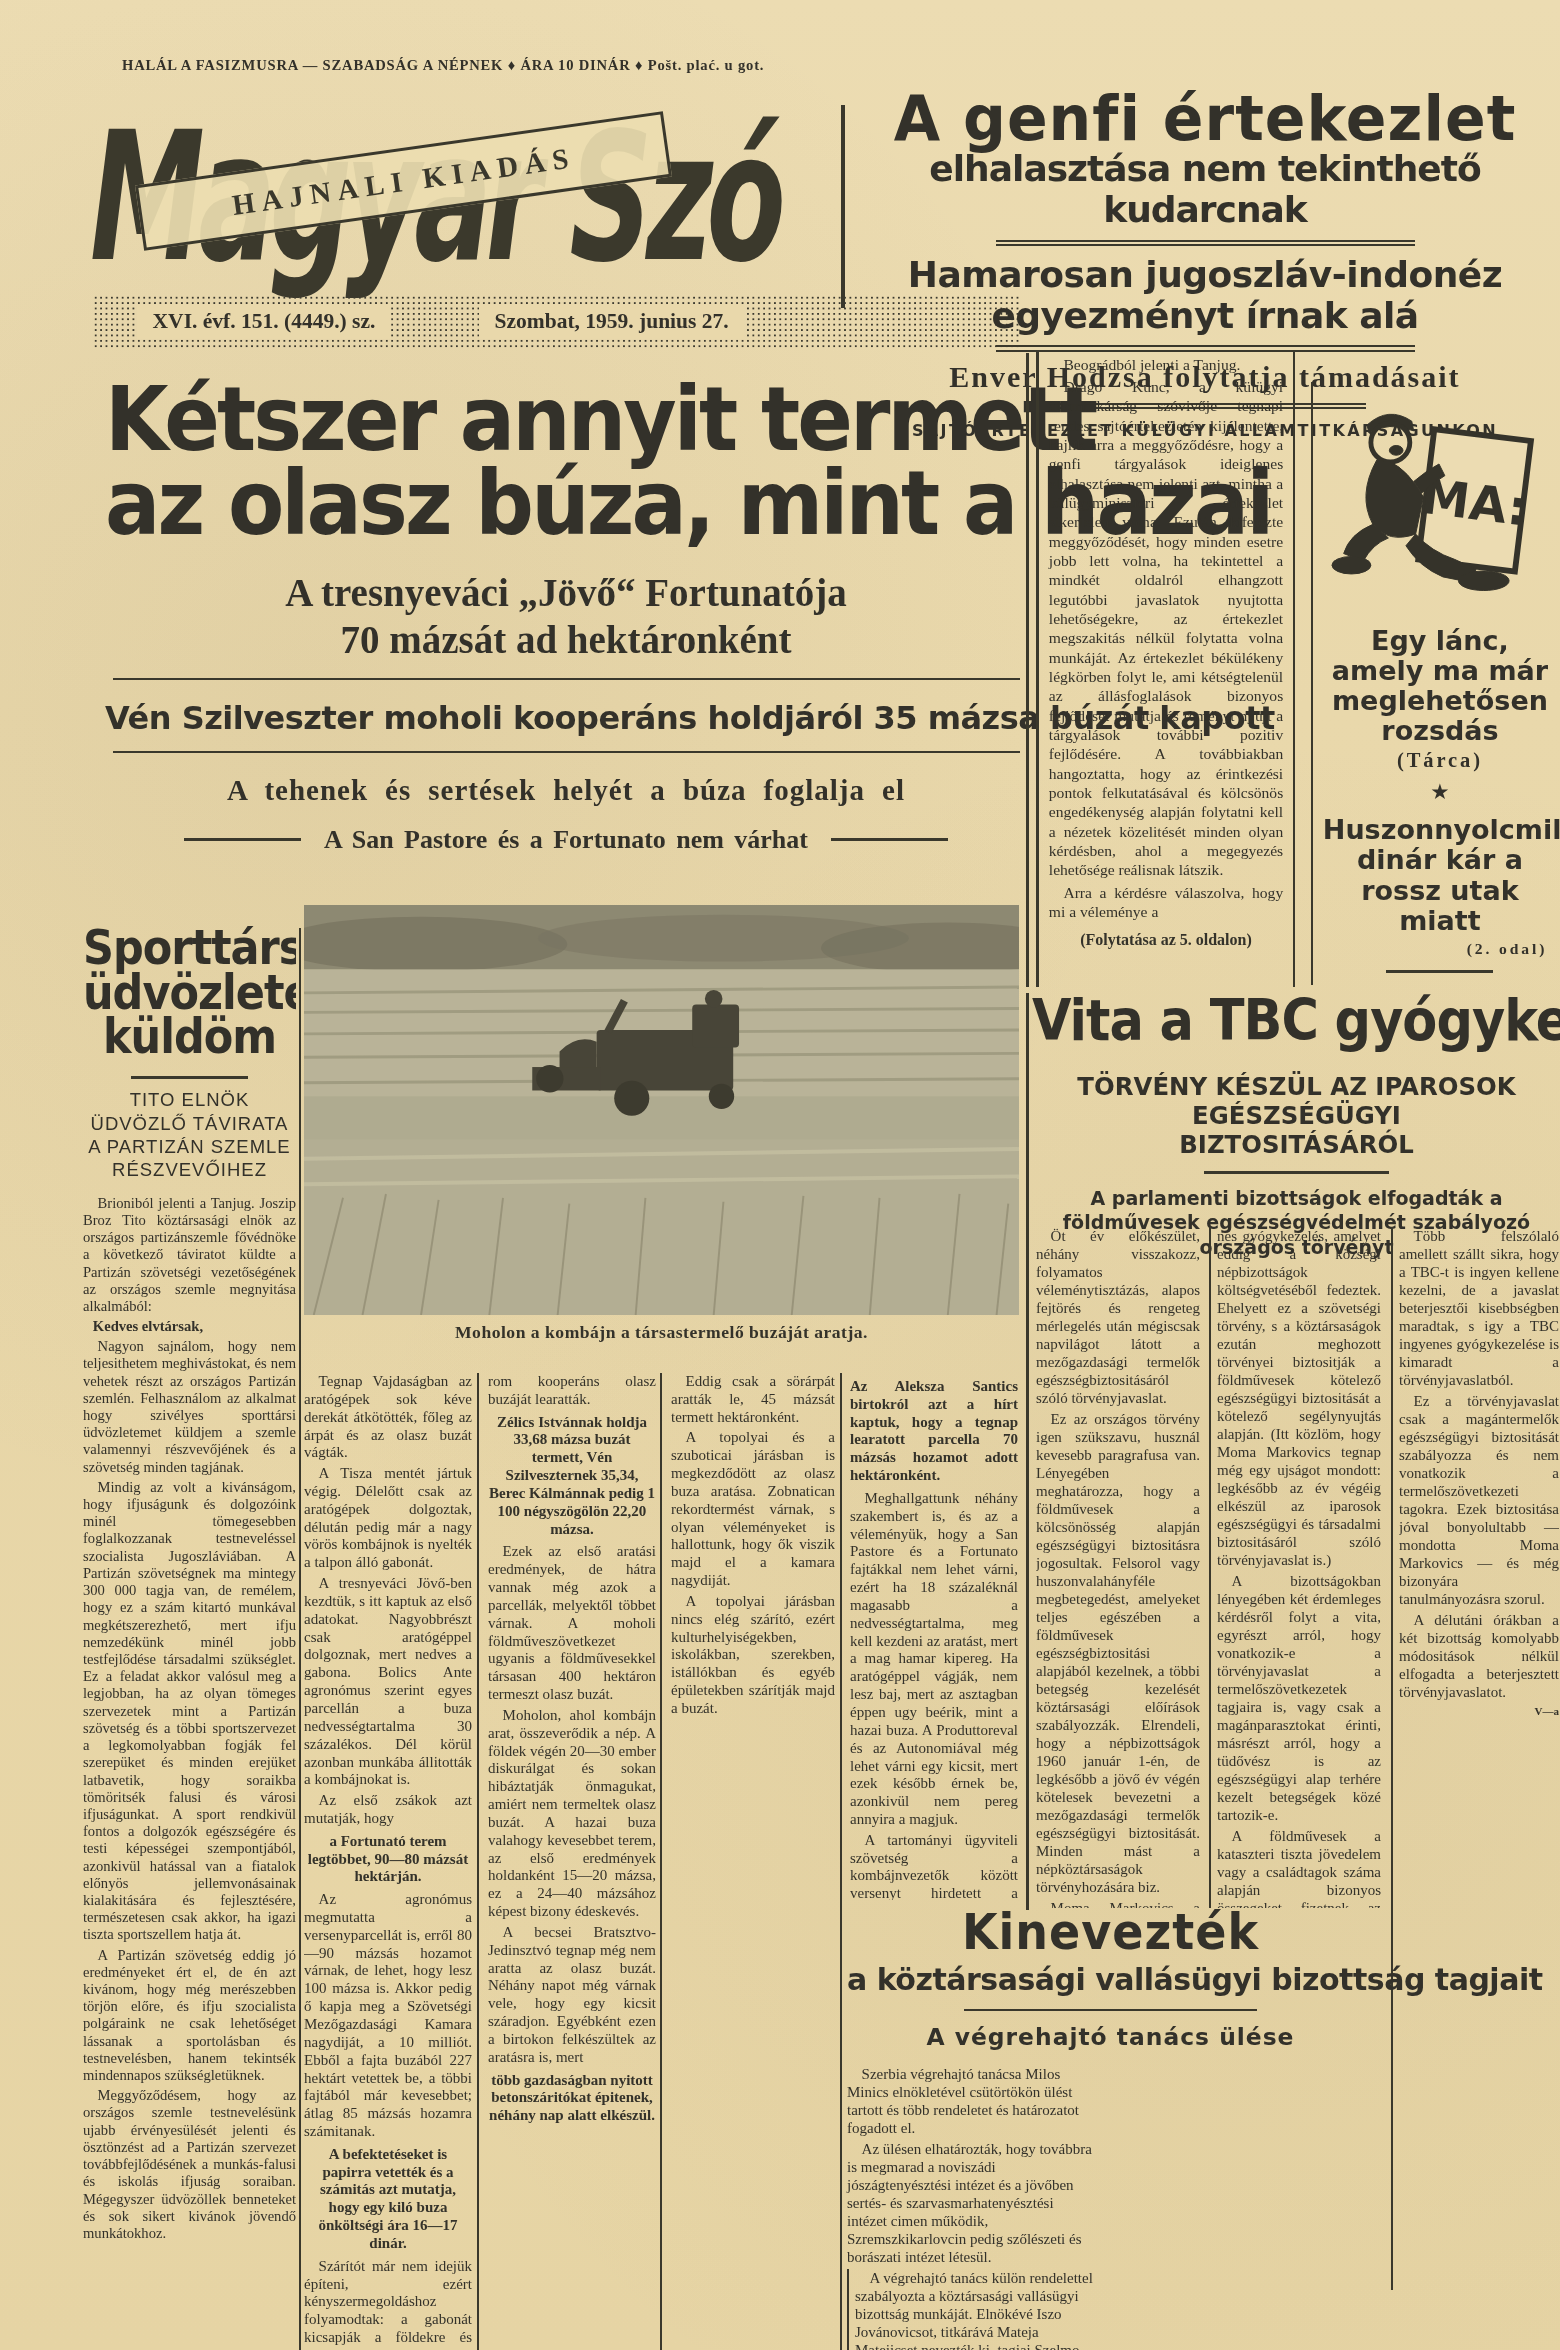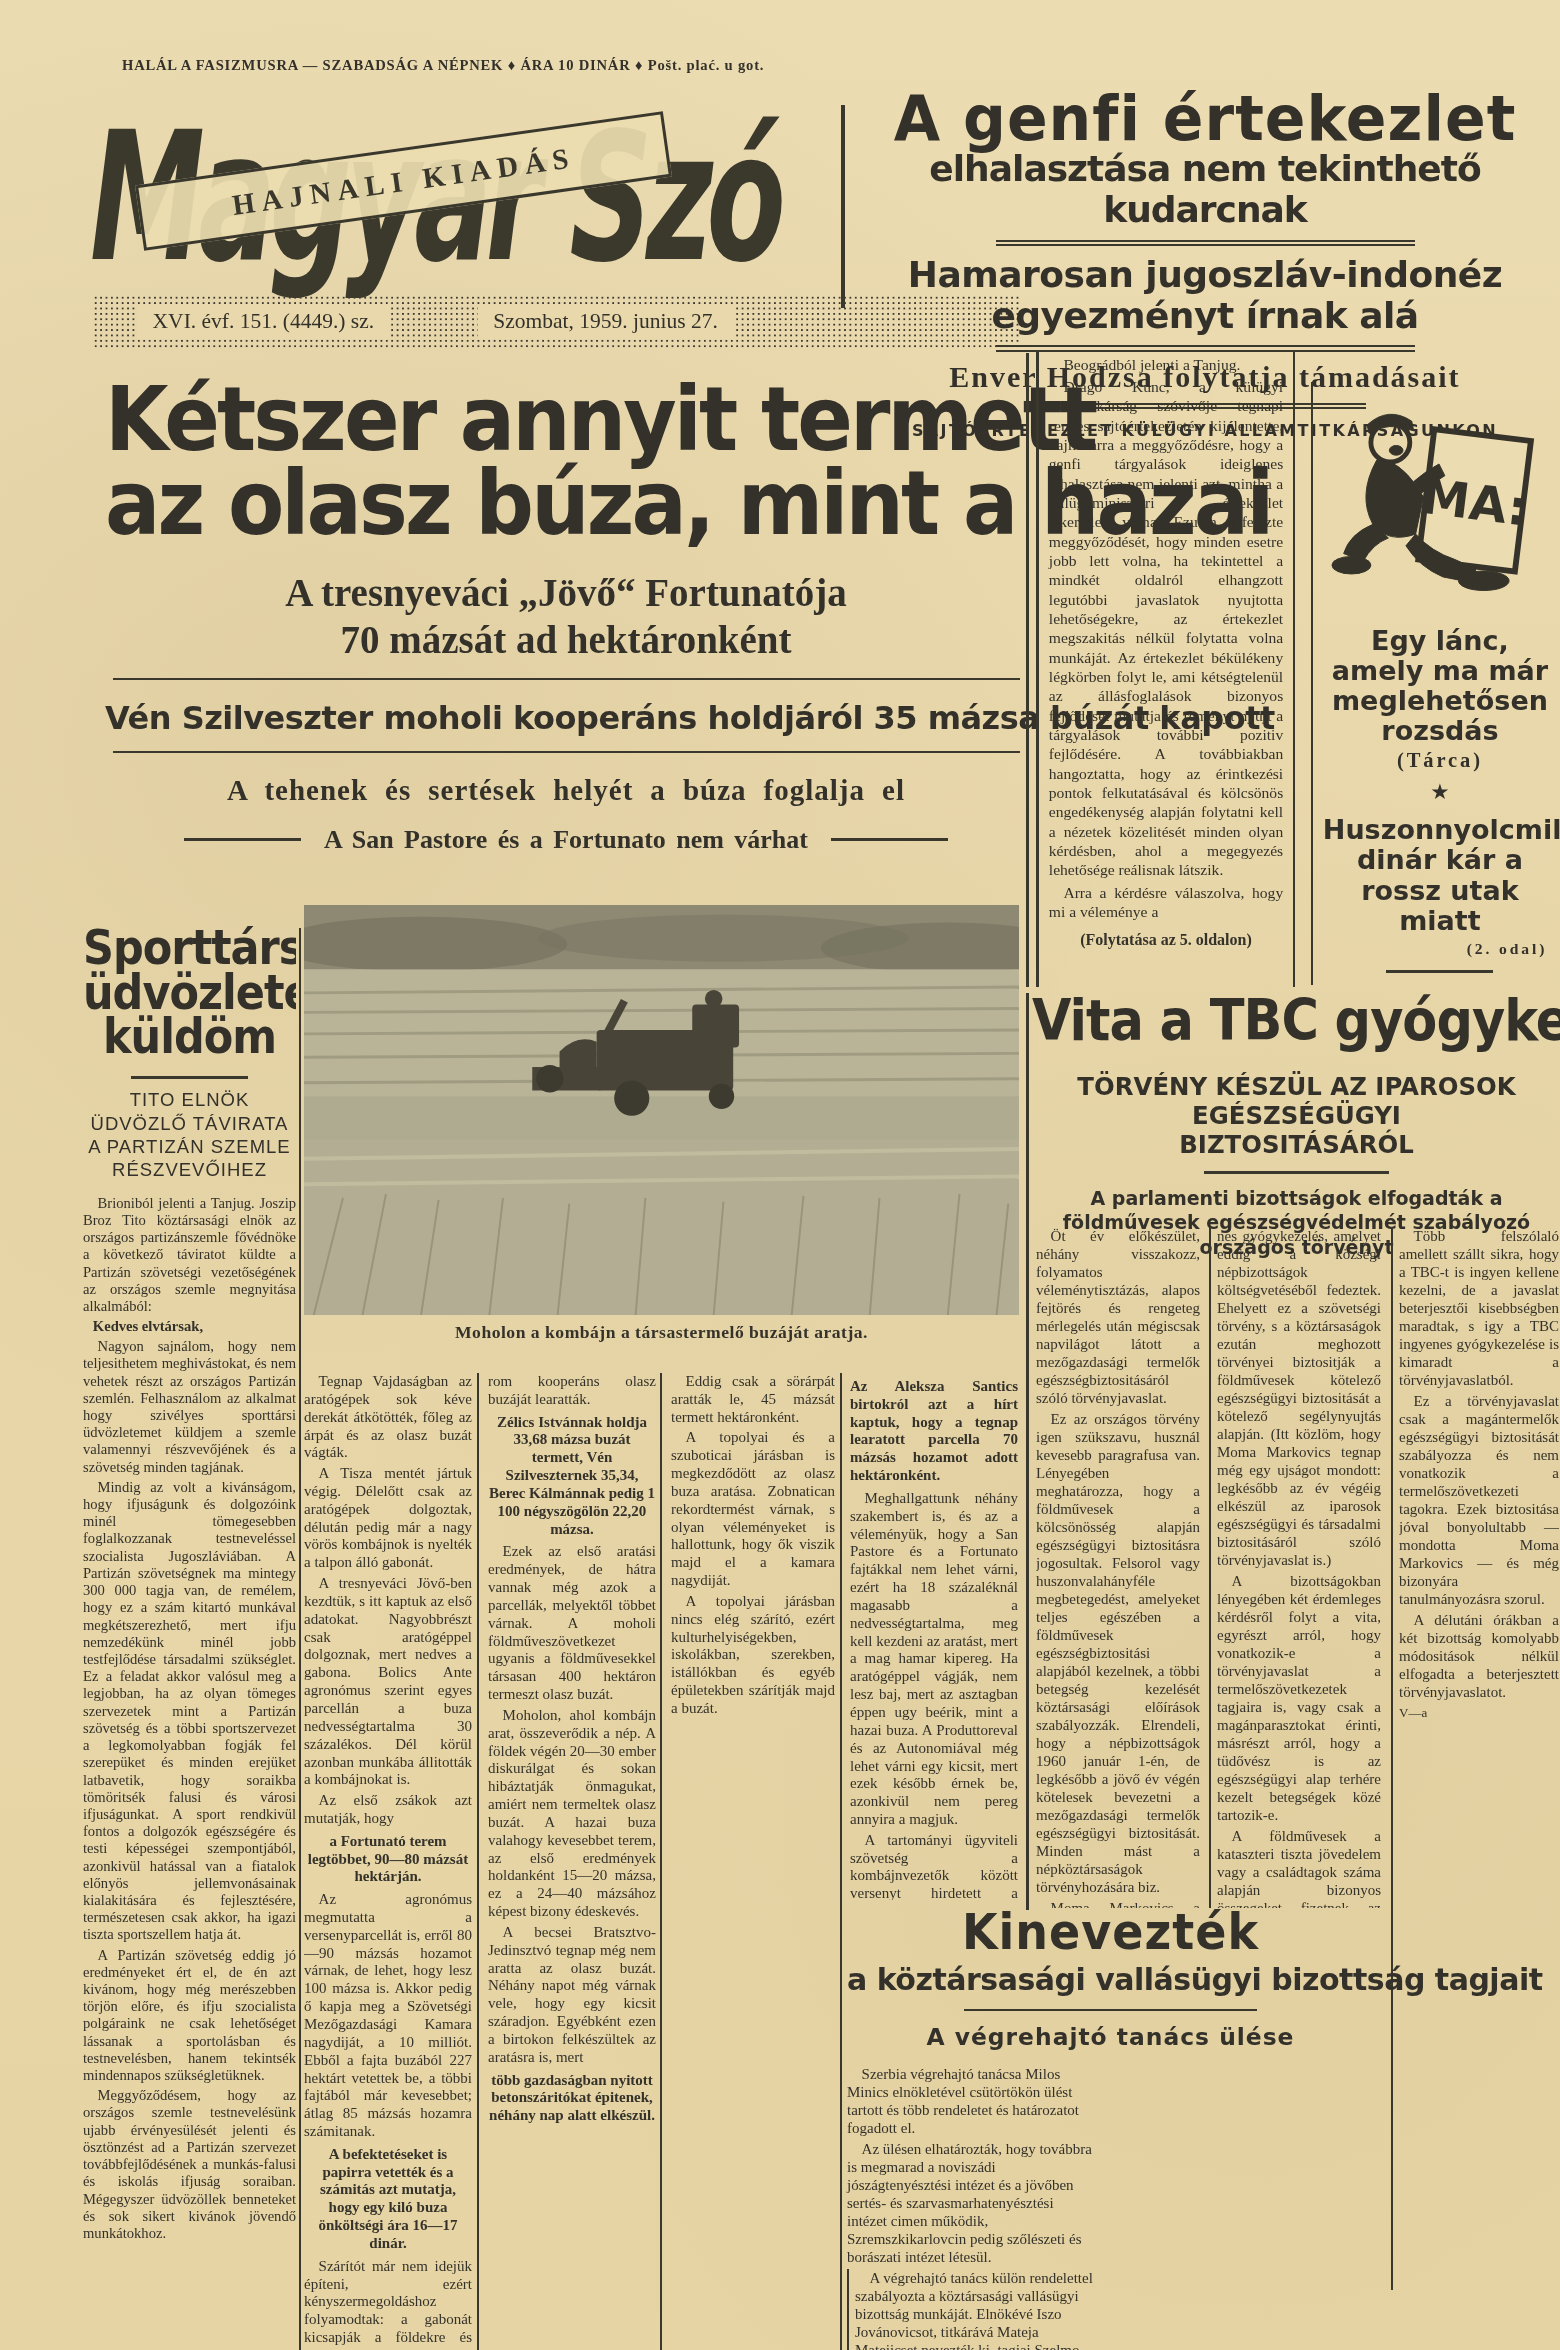--- a/index.html
+++ b/index.html
@@ -9,40 +9,40 @@
         background:
           radial-gradient(circle at 20% 30%, rgba(120,100,60,.07), transparent 40%),
           radial-gradient(circle at 80% 70%, rgba(120,100,60,.06), transparent 45%),
           linear-gradient(180deg,#ecdcb2 0%,#e9d8ab 30%,#e6d4a4 100%);}
   .abs{position:absolute;}
   .vline{position:absolute;width:2.9px;background:#3a382c;}
   .just{text-align:justify;}
   p.body{margin:0 0 2.9px;font-size:15px;line-height:1.17;text-indent:14.6px;}
   p.nodent{text-indent:0;}
   p.boldpara{font-weight:bold;text-indent:0;text-align:center;margin:4.9px 0;}
-  .sig{font-weight:normal;text-align:left;font-size:13px;margin-top:3.9px;}
+  .sig{font-weight:bold;text-align:right;font-size:11px;margin-top:3.9px;}
 
   
   .topline{left:122px;top:57px;width:663px;font-size:14.6px;font-weight:bold;
            letter-spacing:0.8px;color:#33312a;}
 
   
   .mast-title{left:90px;top:94px;width:761px;font-family:"DejaVu Sans",sans-serif;
       font-weight:bold;font-style:italic;font-size:119px;letter-spacing:-6.8px;color:#3b392c;
       transform:scale(.97,1.5);transform-origin:left top;white-space:nowrap;}
   .badge{left:137px;top:148px;width:527px;height:60px;border:3.9px solid #3a382c;
       background:rgba(236,221,176,.92);transform:rotate(-8deg);display:flex;
       align-items:center;justify-content:center;font-size:29px;letter-spacing:6.8px;
       color:#3a382c;font-weight:bold;}
   .mast-div{left:841px;top:105px;height:203px;width:3.9px;}
 
   
   .dateband{left:93px;top:295px;width:926px;height:53px;
       background-image:radial-gradient(circle,#3b392e 1.1px,transparent 1.4px);
-      background-size:5.4px 5.4px;display:flex;align-items:center;gap:88px;padding-left:44px;box-sizing:border-box;}
+      background-size:5.4px 5.4px;display:flex;align-items:center;gap:88px;padding-left:44px;box-sizing:border-box;font-weight:bold;}
   .datebox{background:#e9d8ab;padding:4.9px 15.6px;font-size:21.5px;color:#33312a;white-space:nowrap;}
 
   
   .tr-block{left:858px;top:88px;width:694px;text-align:center;color:#33312a;}
   .tr-h1{font-family:"DejaVu Sans",sans-serif;font-weight:bold;font-size:60px;
          letter-spacing:1px;line-height:1.0;transform:scaleY(1.05);}
   .tr-h2{font-family:"DejaVu Sans",sans-serif;font-weight:bold;font-size:36px;
          letter-spacing:-1px;line-height:1.15;}
   .tr-rule{width:419px;margin:8.8px auto 7.8px;border-top:2.9px solid #3a382c;border-bottom:2px solid #3a382c;height:2.9px;}
   .tr-h3{font-family:"DejaVu Sans",sans-serif;font-weight:bold;font-size:36px;letter-spacing:-0.5px;}

